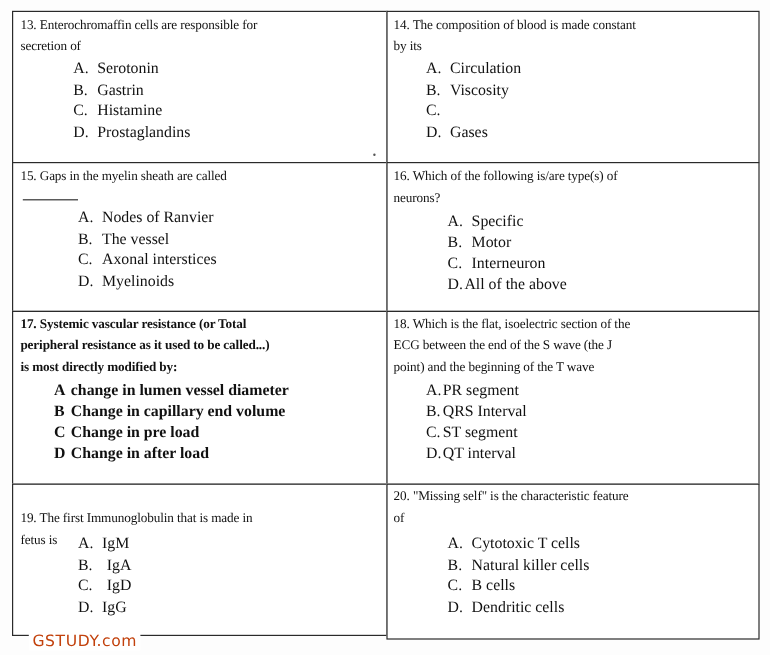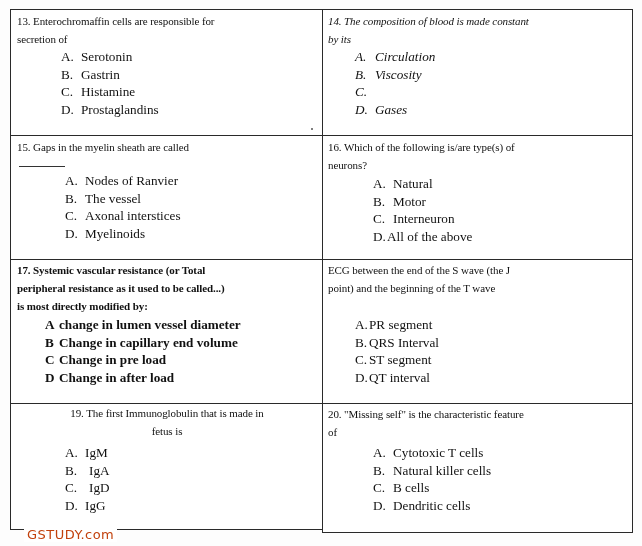--- a/index.html
+++ b/index.html
@@ -99,21 +99,21 @@
           <span>Histamine</span>
         </li>
       <li>
           <span class="opt-letter">D.</span>
           <span>Prostaglandins</span>
         </li>
     </ul>
     <span class="dot" style="left:300px; top:118px;"></span>
   </div>
 
-  <div class="cell" style="left:322px; top:9px; width:311px; height:127px;font-style:italic;">
+  <div class="cell" style="left:322px; top:9px; width:311px; height:127px;">
     <div class="q-text" style="left:5px; top:2px; width:300px;">
       <div>14. The composition of blood is made constant</div>
       <div>by its</div>
     </div>
     <ul class="options" style="left:32px; top:38px;">
       <li>
           <span class="opt-letter">A.</span>
           <span>Circulation</span>
         </li>
       <li>
@@ -156,21 +156,21 @@
   </div>
 
   <div class="cell" style="left:322px; top:135px; width:311px; height:125px;">
     <div class="q-text" style="left:5px; top:2px; width:300px;">
       <div>16. Which of the following is/are type(s) of</div>
       <div>neurons?</div>
     </div>
     <ul class="options" style="left:50px; top:39px;">
       <li>
           <span class="opt-letter">A.</span>
-          <span>Natural</span>
+          <span>Specific</span>
         </li>
       <li>
           <span class="opt-letter">B.</span>
           <span>Motor</span>
         </li>
       <li>
           <span class="opt-letter">C.</span>
           <span>Interneuron</span>
         </li>
       <li>
@@ -201,20 +201,21 @@
         </li>
       <li>
           <span class="opt-letter tight">D</span>
           <span>Change in after load</span>
         </li>
     </ul>
   </div>
 
   <div class="cell" style="left:322px; top:259px; width:311px; height:145px;">
     <div class="q-text" style="left:5px; top:1px; width:305px;">
+      <div>18. Which is the flat, isoelectric section of the</div>
       <div>ECG between the end of the S wave (the J</div>
       <div>point) and the beginning of the T wave</div>
     </div>
     <ul class="options" style="left:32px; top:56px;">
       <li>
           <span class="opt-letter tight">A.</span>
           <span>PR segment</span>
         </li>
       <li>
           <span class="opt-letter tight">B.</span>
@@ -225,21 +226,21 @@
           <span>ST segment</span>
         </li>
       <li>
           <span class="opt-letter tight">D.</span>
           <span>QT interval</span>
         </li>
     </ul>
   </div>
 
   <div class="cell" style="left:10px; top:403px; width:313px; height:127px;">
-    <div class="q-text" style="left:6px; top:0; width:300px;text-align:center;">
+    <div class="q-text" style="left:6px; top:19px; width:300px;">
       <div>19. The first Immunoglobulin that is made in</div>
       <div>fetus is</div>
     </div>
     <ul class="options" style="left:54px; top:40px;">
       <li>
           <span class="opt-letter">A.</span>
           <span>IgM</span>
         </li>
       <li>
           <span class="opt-letter" style="width:24px;">B.</span>

